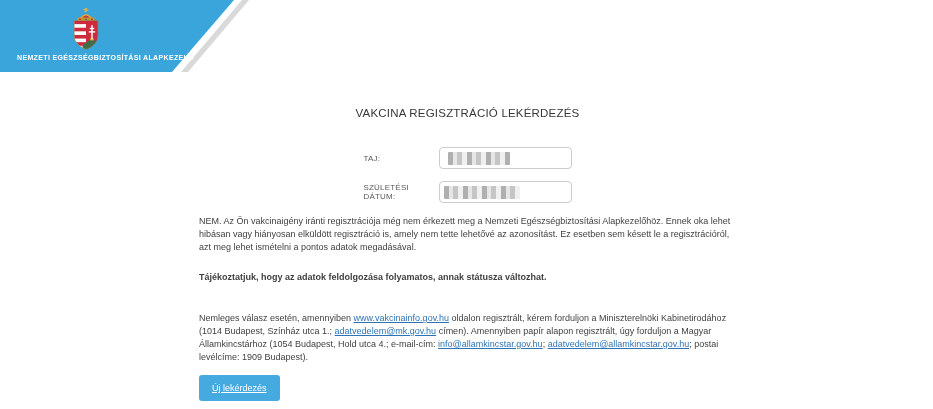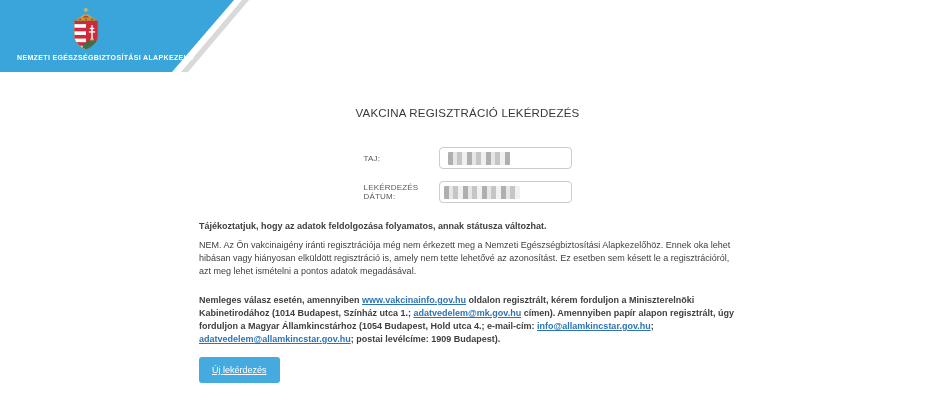--- a/index.html
+++ b/index.html
@@ -47,21 +47,21 @@
         rgba(205,205,205,.5) 5px 9px,
         rgba(150,150,150,.55) 9px 14px,
         rgba(225,225,225,.5) 14px 19px);
     filter:blur(.7px);
   }
   .redacted.taj{width:62px;}
   .redacted.birth{width:76px;margin-left:-4px;}
   .para{font-size:9px;line-height:13px;margin:0 0 0 0;}
   .para.p1{margin-top:6px;}
   .para.p2{margin-top:17px;font-weight:bold;}
-  .para.p3{margin-top:16px;font-weight:bold;}
+  .para.p3{margin-top:28px;}
   .para.p4{margin-top:10px;}
   .link{color:#2e74b5;text-decoration:underline;cursor:pointer;}
   .btn{
     display:inline-block;margin-top:11px;
     background:#45aadf;color:#ffffff;font-size:9px;
     padding:8px 13px;border-radius:3px;border:none;
     text-decoration:underline;cursor:pointer;
     font-family:"Liberation Sans", sans-serif;
   }
 </style>
@@ -118,28 +118,28 @@
   <div class="page-title">VAKCINA REGISZTRÁCIÓ LEKÉRDEZÉS</div>
 
   <div class="form-row">
     <span class="flabel">TAJ:</span>
     <div class="input-box">
       <div class="redacted taj"></div>
     </div>
   </div>
 
   <div class="form-row">
-    <span class="flabel">LEKÉRDEZÉS DÁTUM:</span>
+    <span class="flabel">SZÜLETÉSI DÁTUM:</span>
     <div class="input-box">
       <div class="redacted birth"></div>
     </div>
   </div>
 
+  <p class="para p1">NEM. Az Ön vakcinaigény iránti regisztrációja még nem érkezett meg a Nemzeti Egészségbiztosítási Alapkezelőhöz. Ennek oka lehet hibásan vagy hiányosan elküldött regisztráció is, amely nem tette lehetővé az azonosítást. Ez esetben sem késett le a regisztrációról, azt meg lehet ismételni a pontos adatok megadásával.</p>
+
   <p class="para p2">Tájékoztatjuk, hogy az adatok feldolgozása folyamatos, annak státusza változhat.</p>
-
-  <p class="para p1">NEM. Az Ön vakcinaigény iránti regisztrációja még nem érkezett meg a Nemzeti Egészségbiztosítási Alapkezelőhöz. Ennek oka lehet hibásan vagy hiányosan elküldött regisztráció is, amely nem tette lehetővé az azonosítást. Ez esetben sem késett le a regisztrációról, azt meg lehet ismételni a pontos adatok megadásával.</p>
 
   <p class="para p3">Nemleges válasz esetén, amennyiben <a class="link" href="#">www.vakcinainfo.gov.hu</a> oldalon regisztrált, kérem forduljon a Miniszterelnöki Kabinetirodához (1014 Budapest, Színház utca 1.; <a class="link" href="#">adatvedelem@mk.gov.hu</a> címen). Amennyiben papír alapon regisztrált, úgy forduljon a Magyar Államkincstárhoz (1054 Budapest, Hold utca 4.; e-mail-cím: <a class="link" href="#">info@allamkincstar.gov.hu</a>; <a class="link" href="#">adatvedelem@allamkincstar.gov.hu</a>; postai levélcíme: 1909 Budapest).</p>
 
 
   <button class="btn">Új lekérdezés</button>
 
 </div>
 
 </body></html>

